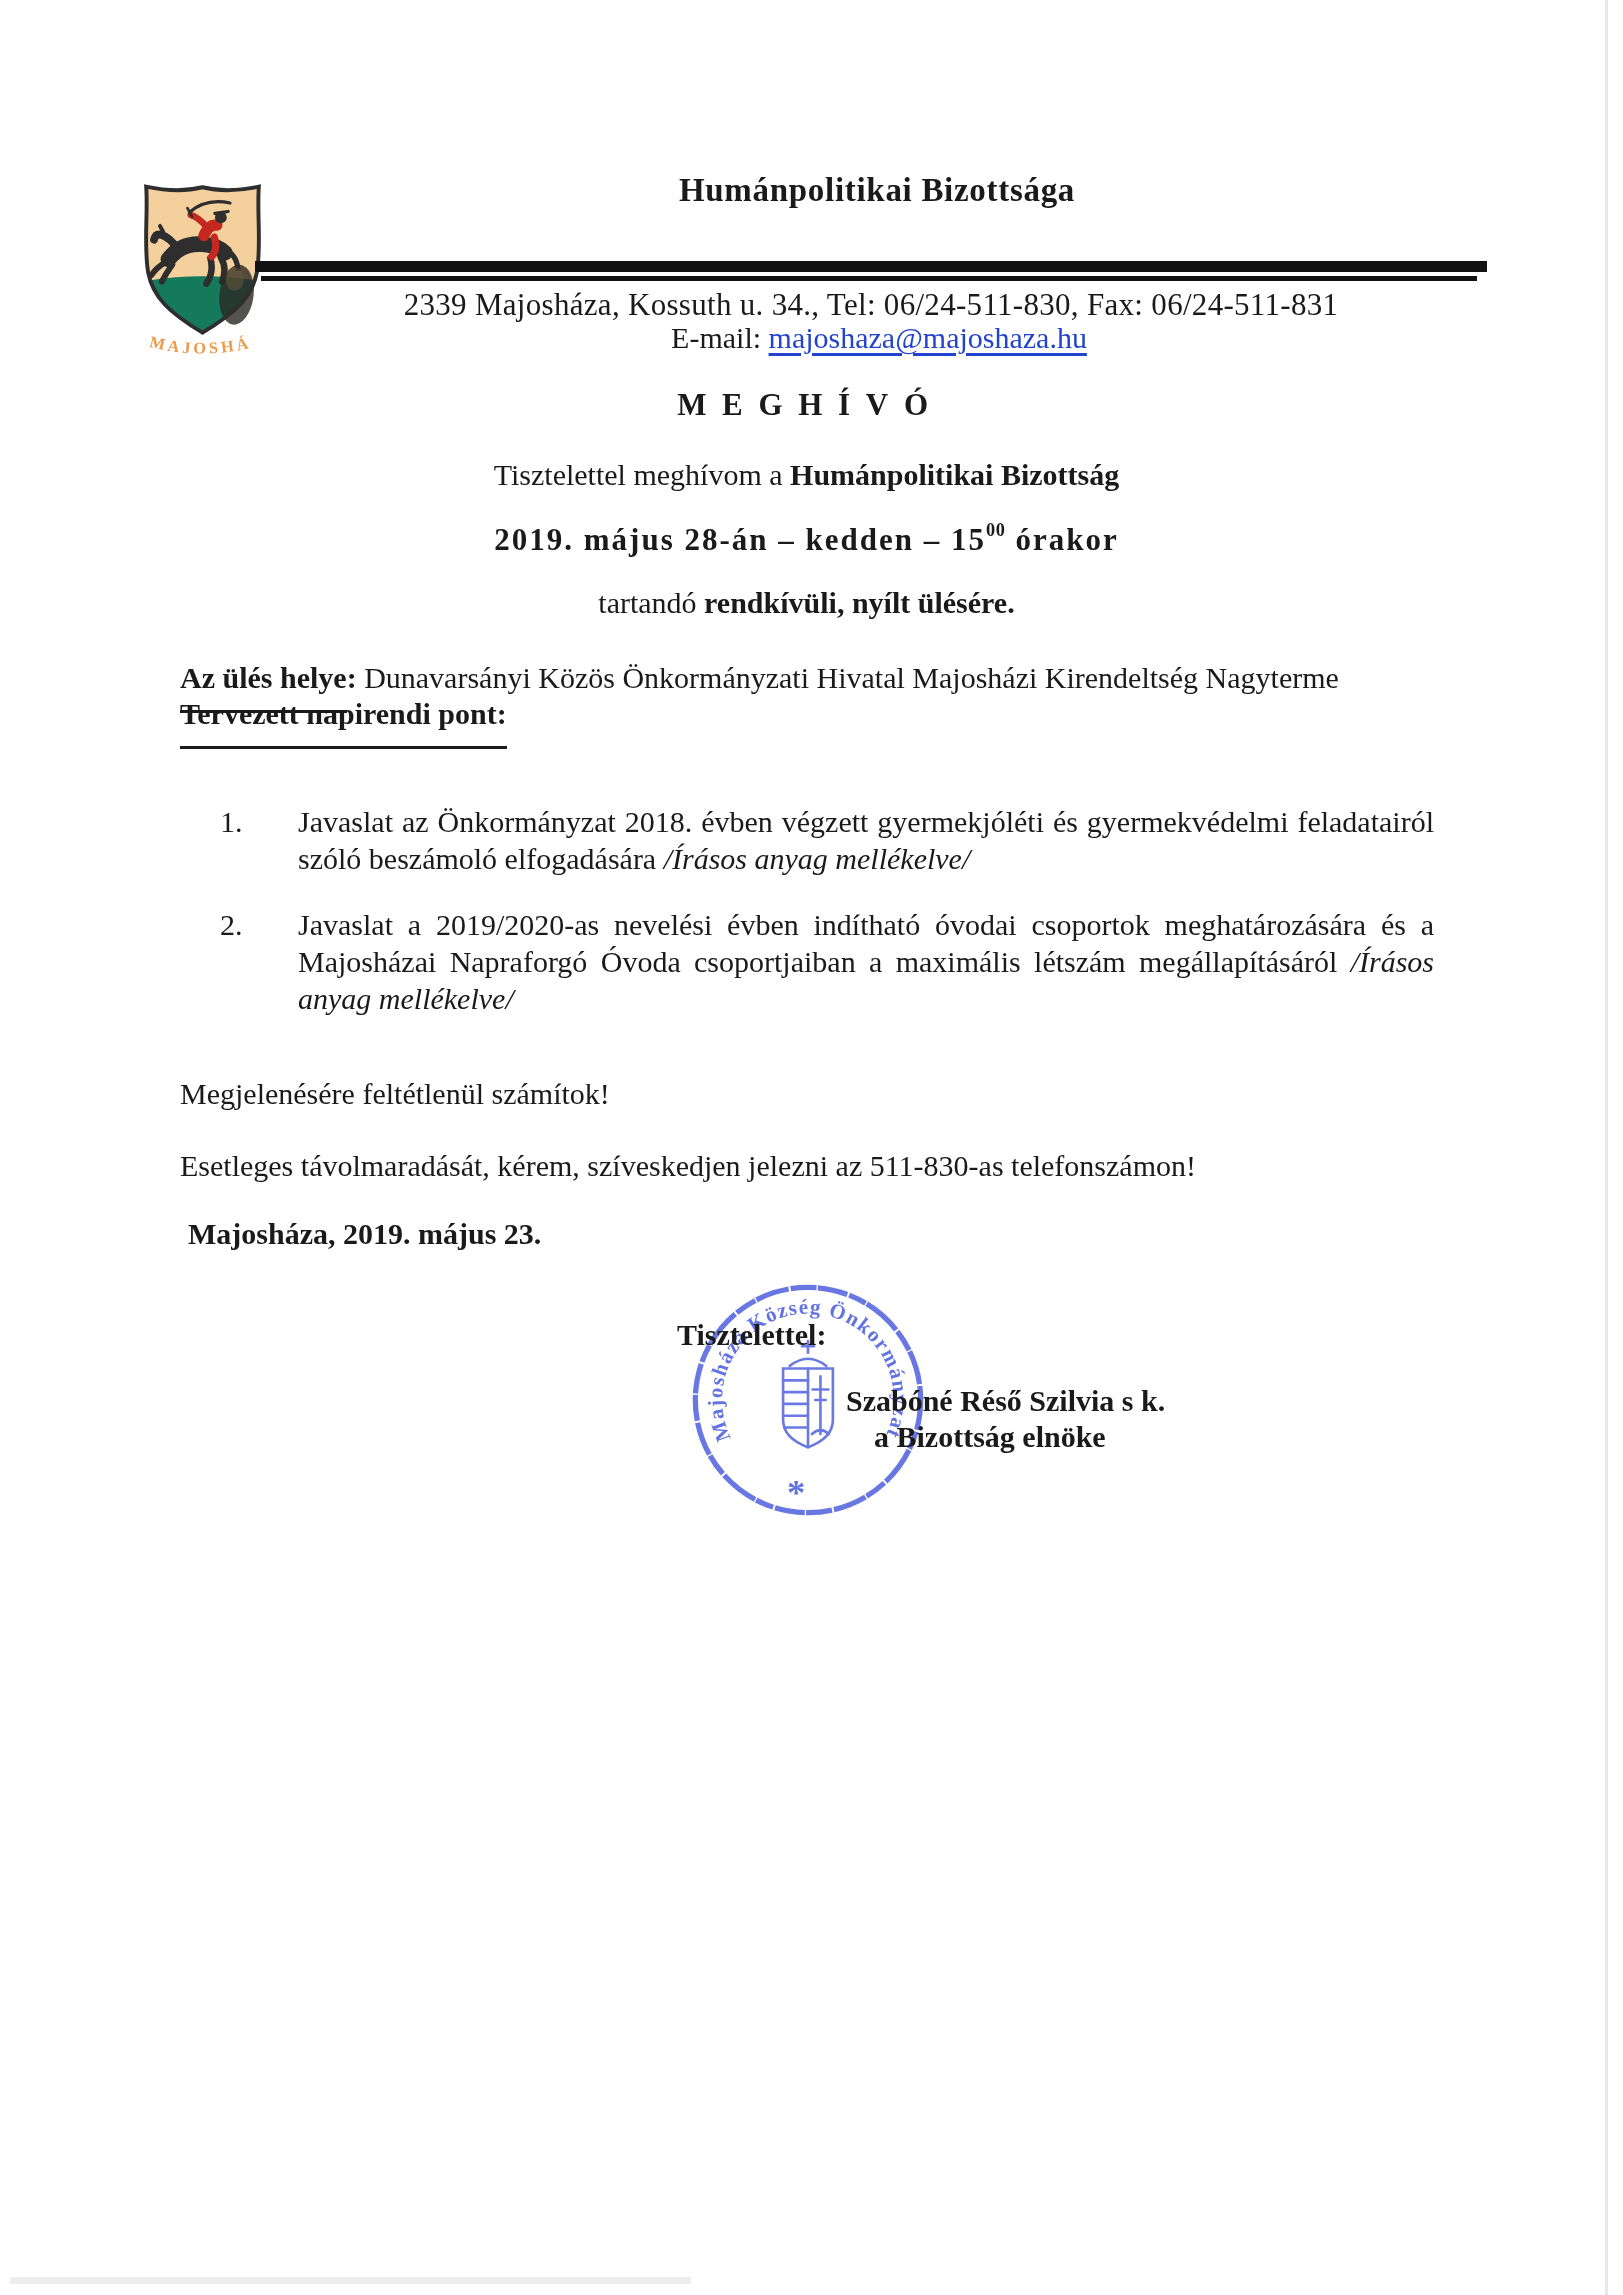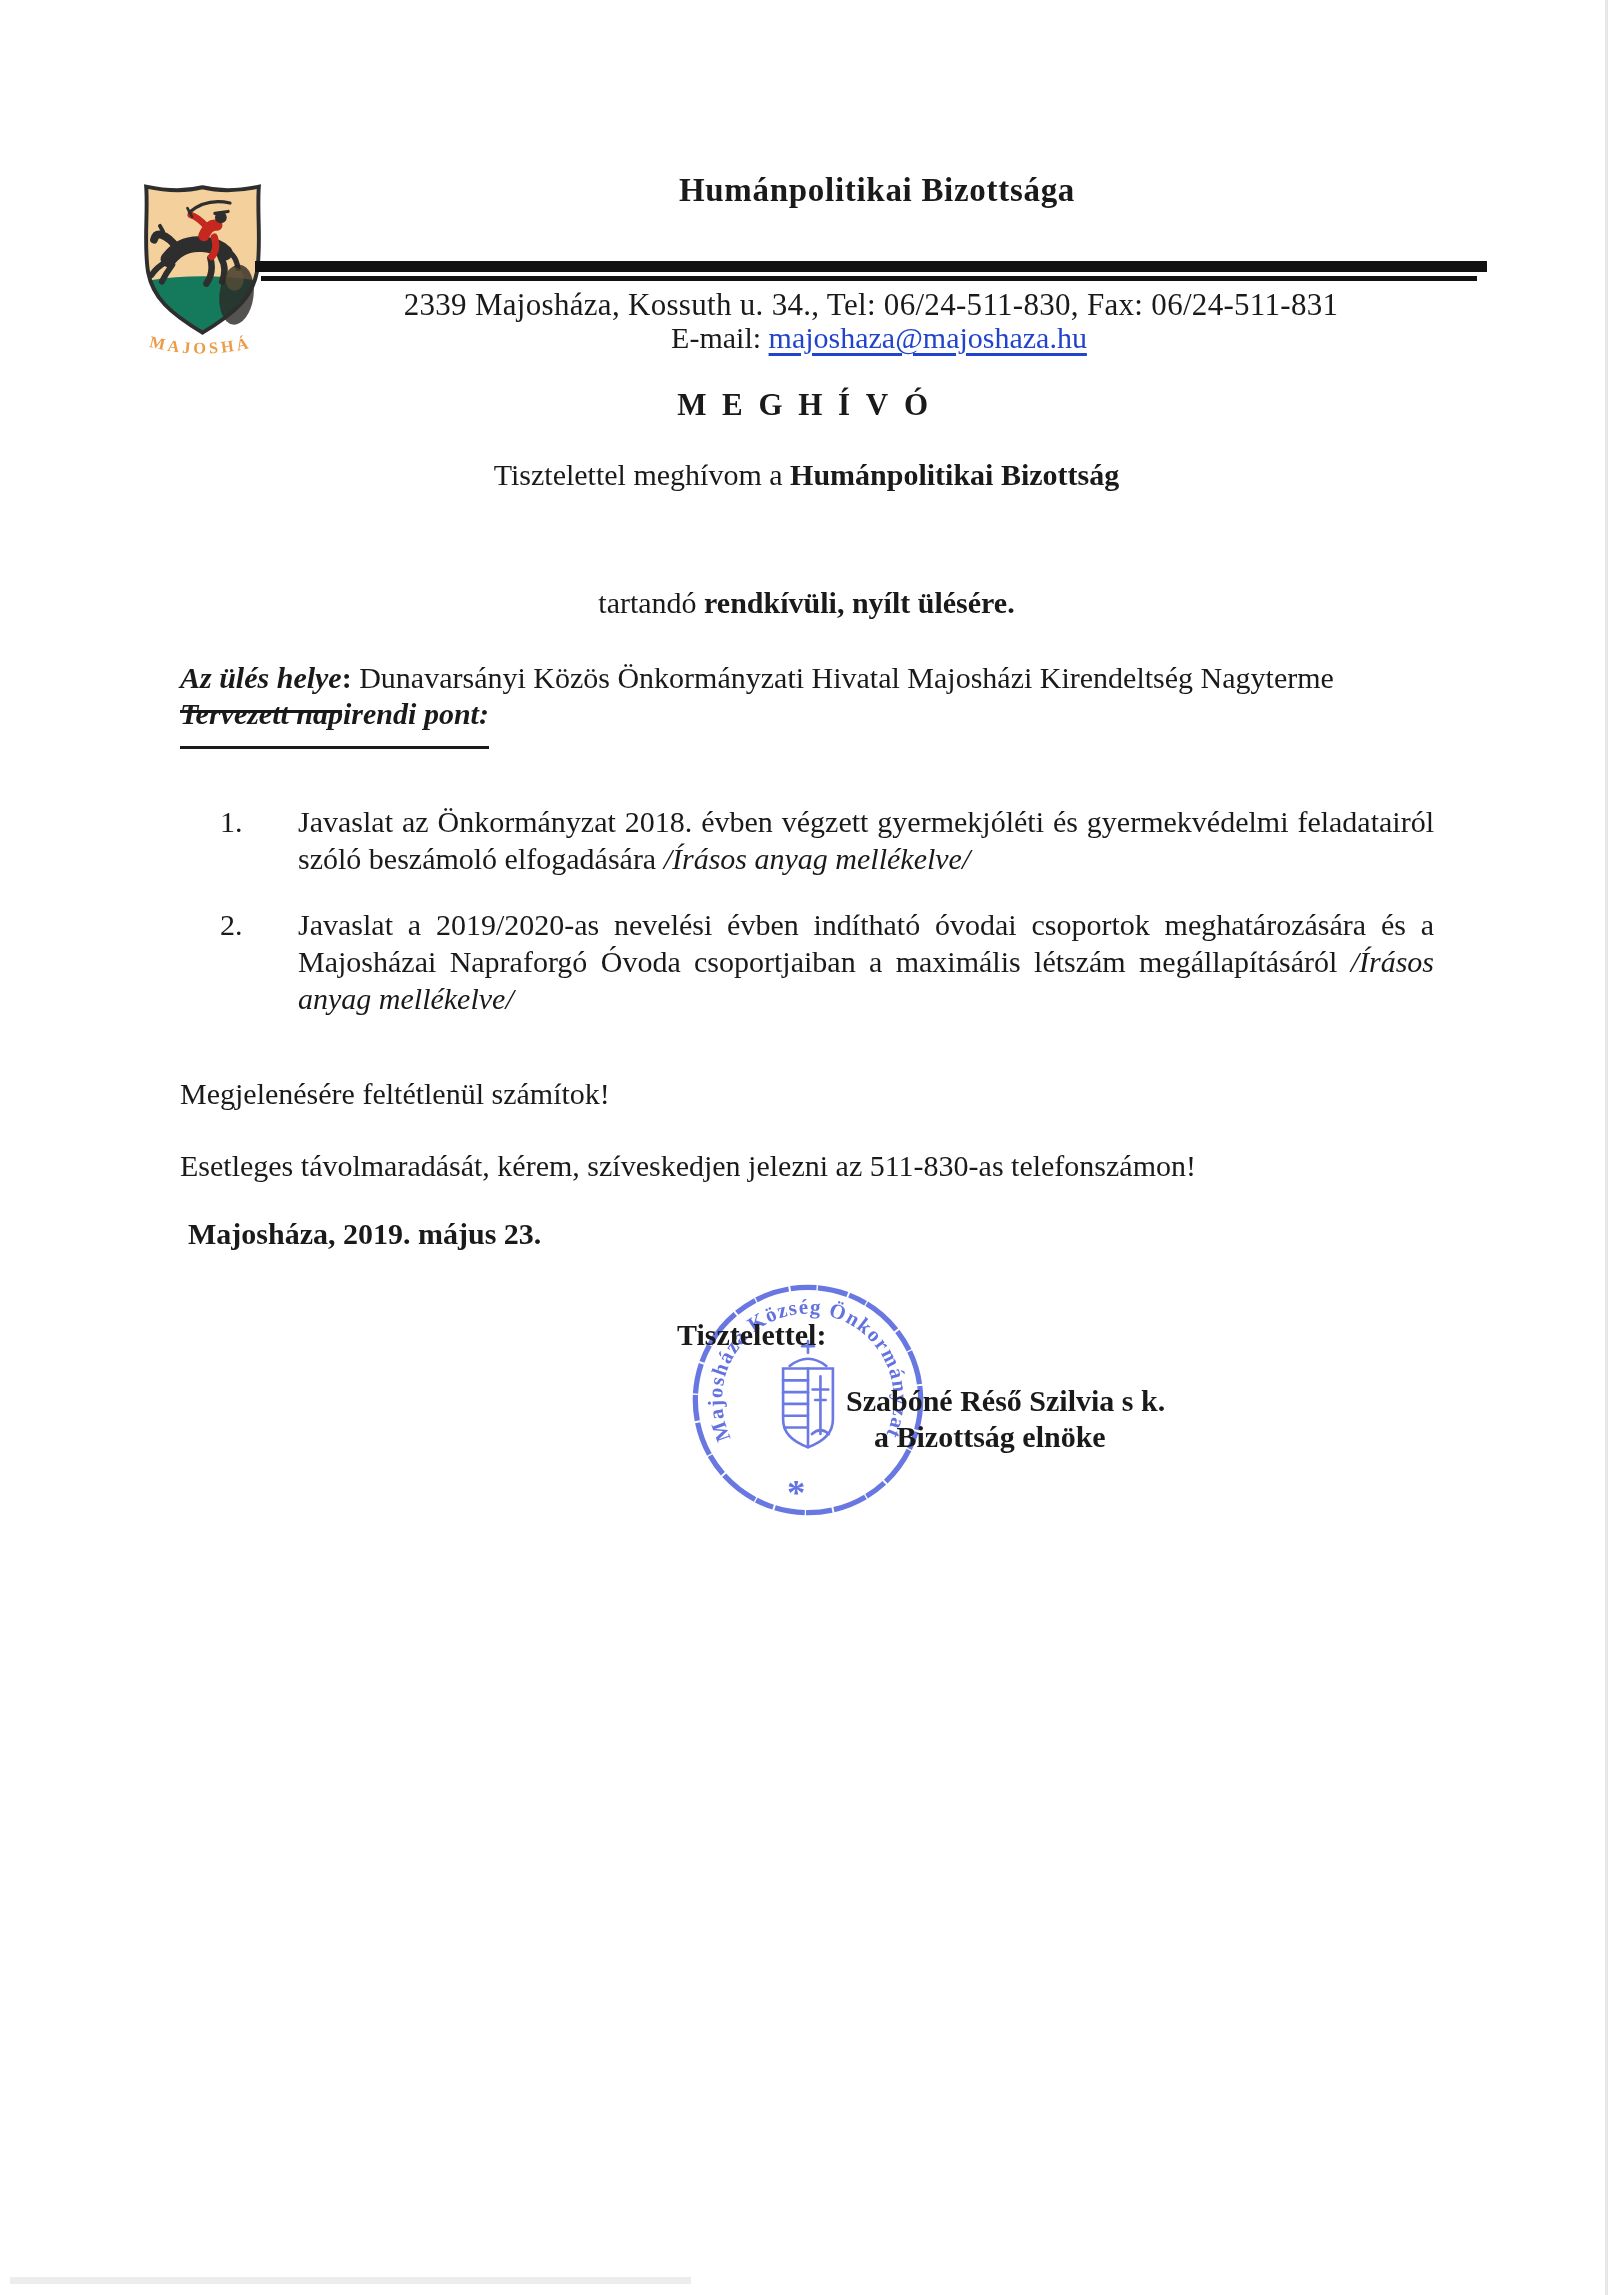--- a/index.html
+++ b/index.html
@@ -33,21 +33,21 @@
     left: 180px; top: 387px; width: 1253px;
     font-size: 31px; font-weight: bold; letter-spacing: 15.7px;
     text-align: center; padding-left: 7.9px; box-sizing: border-box;
   }
   .intro-line   { left: 180px; top: 458px;  width: 1253px; font-size: 30px; text-align: center; }
   .date-line    { left: 180px; top: 522px;  width: 1253px; font-size: 31px; font-weight: bold; letter-spacing: 2px; text-align: center; }
   .date-line sup { font-size: 18.3px; position: relative; top: -2.6px; letter-spacing: 0.7px; }
   .session-line { left: 180px; top: 586px;  width: 1253px; font-size: 30px; text-align: center; }
   .location-line{ left: 180px; top: 661px; width: 1253px; font-size: 30px; }
   .agenda-head  { left: 180px; top: 697px; font-size: 30px; font-weight: bold; }
-  .u-thick { border-bottom: 3.3px solid currentColor; padding-bottom: 16px; font-style: italic; }
+  .u-thick { border-bottom: 3.3px solid currentColor; padding-bottom: 16px; }
   .agenda-item  { left: 220px; width: 1214px; font-size: 30px; line-height: 37px; }
   .agenda-item .num { position: absolute; left: 0; top: 0; }
   .agenda-item .item-text { margin-left: 78px; text-align: justify; }
   .item-1 { top: 803px; }
   .item-2 { top: 906px; }
   .closing-1  { left: 180px; top: 1077px; font-size: 30px; }
   .closing-2  { left: 180px; top: 1149px; font-size: 30px; }
   .city-date  { left: 180px; top: 1217px; font-size: 30px; font-weight: bold; margin-left: 8px; }
   .salutation { left: 677px; top: 1318px; font-size: 30px; font-weight: bold; z-index: 2; }
   .sig-name   { left: 846px; top: 1384px; font-size: 30px; font-weight: bold; z-index: 2; }
@@ -102,20 +102,22 @@
   <div class="abs rule-thin"></div>
   <div class="abs address-line">2339 Majosháza, Kossuth u. 34., Tel: 06/24-511-830, Fax: 06/24-511-831</div>
   <div class="abs email-line"><span>E-mail: </span><a class="email-link" href="#">majoshaza@majoshaza.hu</a>
   </div>
 
   <div class="abs meghivo">MEGHÍVÓ</div>
 
   <div class="abs intro-line"><span>Tisztelettel meghívom a </span><span class="bold">Humánpolitikai Bizottság</span>
   </div>
 
+  <div class="abs date-line"><span>2019. május 28-án – kedden – 15</span><sup>00</sup><span> órakor</span>
+  </div>
 
   <div class="abs session-line"><span>tartandó </span><span class="bold">rendkívüli, nyílt ülésére.</span>
   </div>
 
   <div class="abs location-line"><span class="bold u-thick">Az ülés helye</span><span class="bold">: </span><span>Dunavarsányi Közös Önkormányzati Hivatal Majosházi Kirendeltség Nagyterme</span>
   </div>
 
   <div class="abs agenda-head"><span class="u-thick">Tervezett napirendi pont:</span>
   </div>
 

